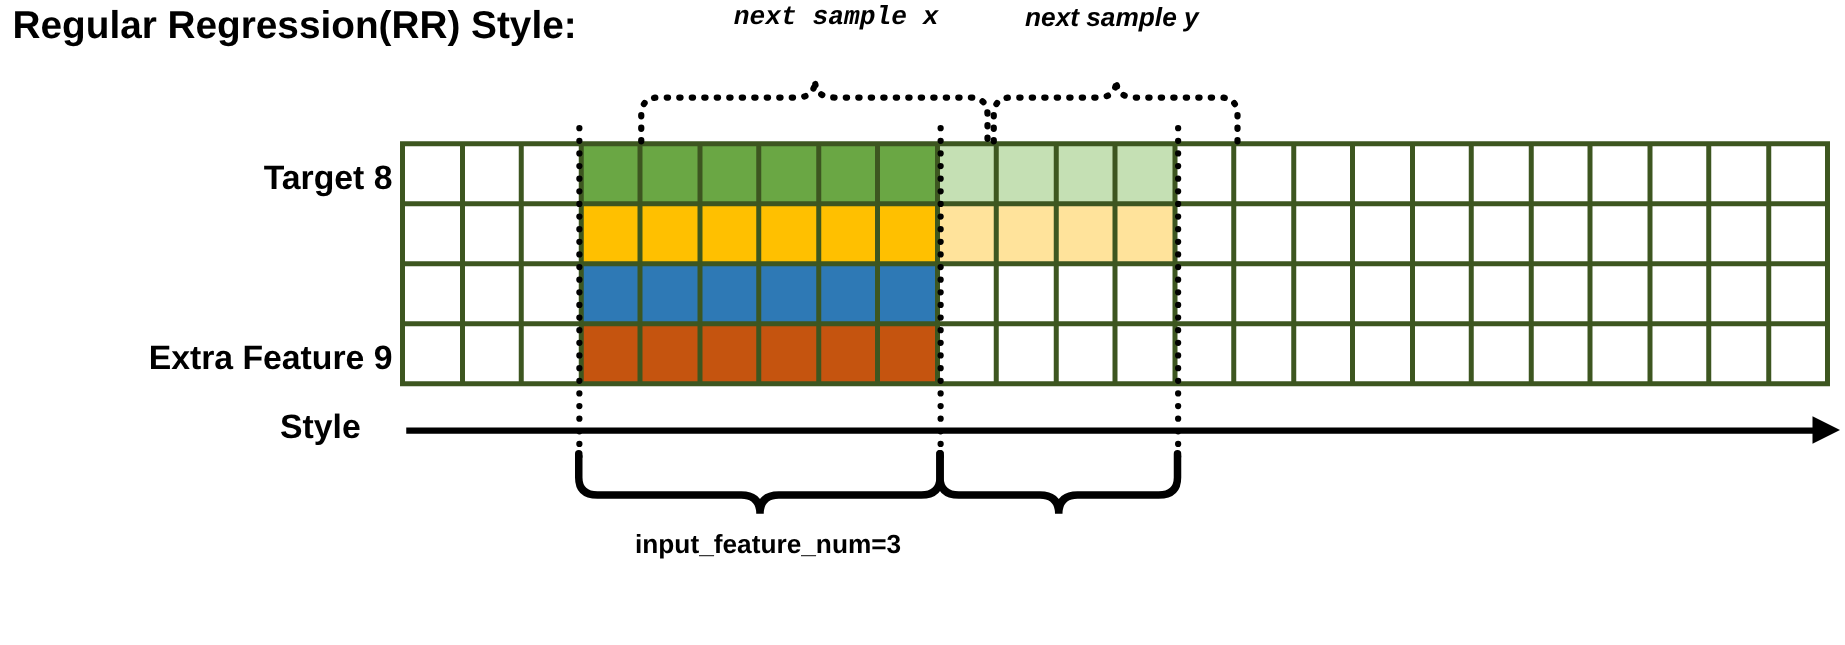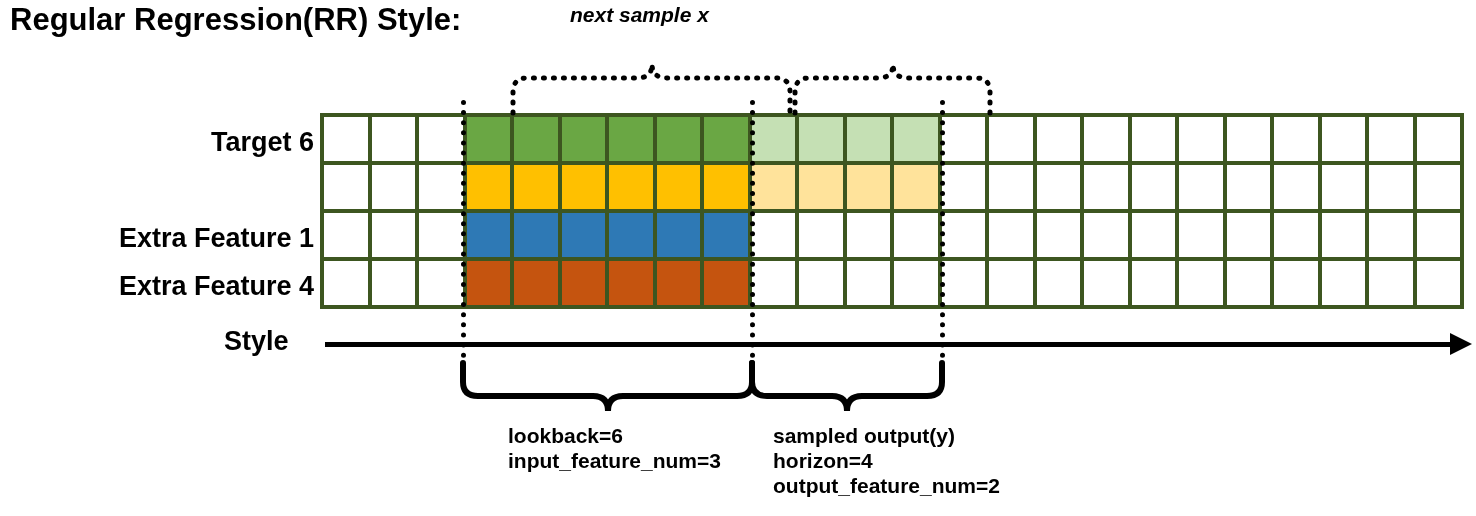--- a/index.html
+++ b/index.html
@@ -18,21 +18,21 @@
     font-size:31px;font-weight:700;color:#000;
     letter-spacing:0px;white-space:nowrap;
   }
 
   
   .top-caption{
     position:absolute;
     font-size:21px;font-style:italic;font-weight:600;color:#000;
     white-space:nowrap;
   }
-  #cap-x{left:570px;top:3px;}
+  #cap-x{left:587px;top:3px;font-family:Liberation Mono, monospace;}
   #cap-y{left:820px;top:3px;}
 
   
   .row-label{
     position:absolute;right:1162px;
     font-size:27px;font-weight:700;color:#000;
     white-space:nowrap;text-align:right;
     height:48px;line-height:48px;
   }
   #lab-0{top:118px;}
@@ -96,24 +96,24 @@
   .ann div{display:block;}
 </style>
 </head>
 <body>
 
 <div class="stage">
 
   <div id="title">Regular Regression(RR) Style:</div>
 
   <div id="cap-x" class="top-caption">next sample x</div>
-
-  <div id="lab-0" class="row-label">Target 6</div>
-  <div id="lab-2" class="row-label">Extra Feature 1</div>
-  <div id="lab-3" class="row-label">Extra Feature 4</div>
+  <div id="cap-y" class="top-caption">next sample y</div>
+
+  <div id="lab-0" class="row-label">Target 8</div>
+  <div id="lab-3" class="row-label">Extra Feature 9</div>
 
   <div id="grid" style="grid-template-columns: repeat(24, 1fr); grid-template-rows: repeat(4, 1fr); background: rgb(61, 86, 32);">
       <div class="cell" style="background: rgb(255, 255, 255);"></div>
       <div class="cell" style="background: rgb(255, 255, 255);"></div>
       <div class="cell" style="background: rgb(255, 255, 255);"></div>
       <div class="cell" style="background: rgb(106, 167, 68);"></div>
       <div class="cell" style="background: rgb(106, 167, 68);"></div>
       <div class="cell" style="background: rgb(106, 167, 68);"></div>
       <div class="cell" style="background: rgb(106, 167, 68);"></div>
       <div class="cell" style="background: rgb(106, 167, 68);"></div>
@@ -220,23 +220,17 @@
     <path d="M 513 113 L 513 92 Q 513 78 527 78 L 637 78 Q 652 78 652 64 Q 652 78 667 78 L 776 78 Q 790 78 790 92 L 790 113" fill="none" stroke="#000" stroke-width="5" stroke-linecap="round" stroke-dasharray="1 9"></path>
 
     <path d="M 795 113 L 795 92 Q 795 78 809 78 L 878 78 Q 893 78 893 64 Q 893 78 908 78 L 976 78 Q 990 78 990 92 L 990 113" fill="none" stroke="#000" stroke-width="5" stroke-linecap="round" stroke-dasharray="1 9"></path>
 
     <path d="M 463 363 L 463 382 Q 463 396 478 396 L 593 396 Q 608 396 608 411 Q 608 396 623 396 L 737 396 Q 752 396 752 382 L 752 363" fill="none" stroke="#000" stroke-width="6" stroke-linecap="round"></path>
 
     <path d="M 752 363 L 752 382 Q 752 396 767 396 L 832 396 Q 847 396 847 411 Q 847 396 862 396 L 927 396 Q 942 396 942 382 L 942 363" fill="none" stroke="#000" stroke-width="6" stroke-linecap="round"></path>
   </svg>
 
   <div id="ann-x" class="ann">
-    <div>lookback=6</div>
     <div>input_feature_num=3</div>
   </div>
 
-  <div id="ann-y" class="ann">
-    <div>sampled output(y)</div>
-    <div>horizon=4</div>
-    <div>output_feature_num=2</div>
-  </div>
 
 </div>
 
 </body></html>

